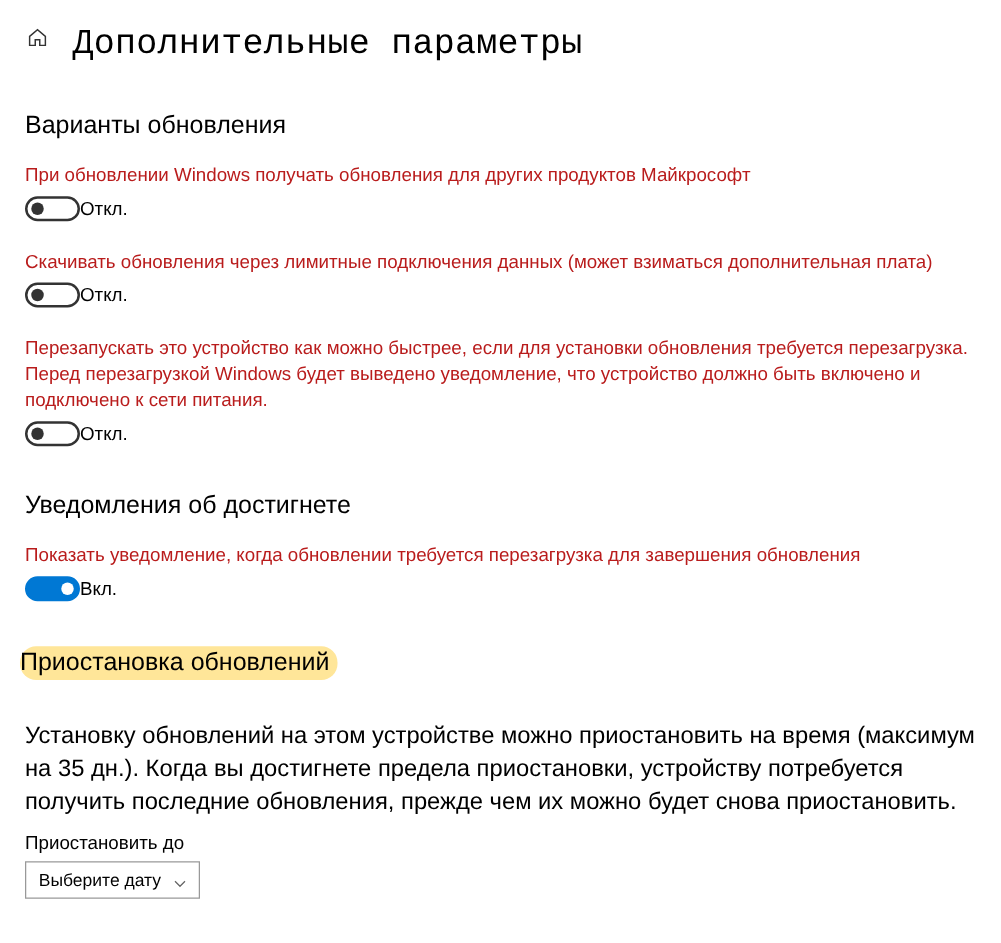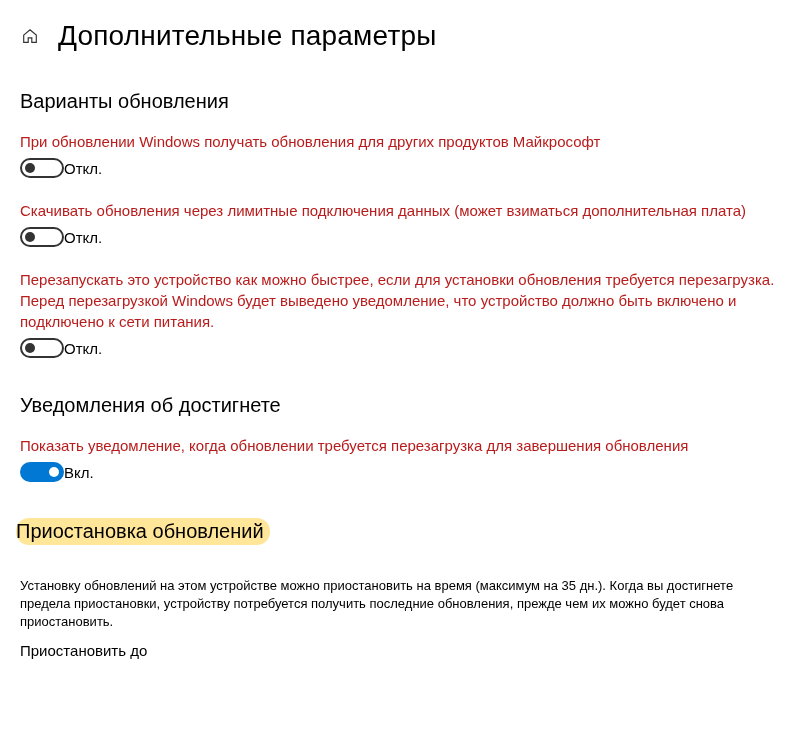--- a/index.html
+++ b/index.html
@@ -11,23 +11,24 @@
       font-family: 'Segoe UI', Tahoma, sans-serif;
       background: #ffffff;
       color: #000000;
       width: 801px;
       height: 754px;
       padding: 20px 20px 20px 20px;
       font-size: 15px;
     }
     .header {
       display: flex;
-      align-items: center;
+      align-items: flex-start;
       gap: 18px;
       margin-bottom: 38px;
+      font-family: Liberation Mono, monospace;
     }
     .home-icon {
       width: 20px;
       height: 20px;
       display: flex;
       align-items: center;
       justify-content: center;
     }
     .page-title {
       font-size: 28px;
@@ -87,21 +88,21 @@
       font-size: 15px;
     }
     .highlighted {
       background: #ffe699;
       display: inline-block;
       padding: 2px 6px 2px 0;
       margin-left: -4px;
       border-radius: 13px;
     }
     .pause-desc {
-      font-size: 13px;
+      font-size: 19px;
       line-height: 1.4;
       margin-top: 14px;
       margin-bottom: 10px;
     }
     .pause-until-label {
       font-size: 15px;
       margin-bottom: 6px;
     }
     .date-select {
       border: 1px solid #999;
@@ -178,13 +179,21 @@
       </div>
       <span class="toggle-label">Вкл.</span>
     </div>
   </div>
 </div>
 
 <div class="section">
   <h2 class="section-title highlighted">Приостановка обновлений</h2>
   <div class="pause-desc">Установку обновлений на этом устройстве можно приостановить на время (максимум на 35 дн.). Когда вы достигнете предела приостановки, устройству потребуется получить последние обновления, прежде чем их можно будет снова приостановить.</div>
   <div class="pause-until-label">Приостановить до</div>
+  <div class="date-select">
+    <span>Выберите дату</span>
+    <span class="chevron">
+      <svg viewBox="0 0 10 10" width="10" height="10" fill="none" stroke="#666" stroke-width="1">
+        <path d="M1 3 L5 7 L9 3"></path>
+      </svg>
+    </span>
+  </div>
 </div>
 
 </body></html>

